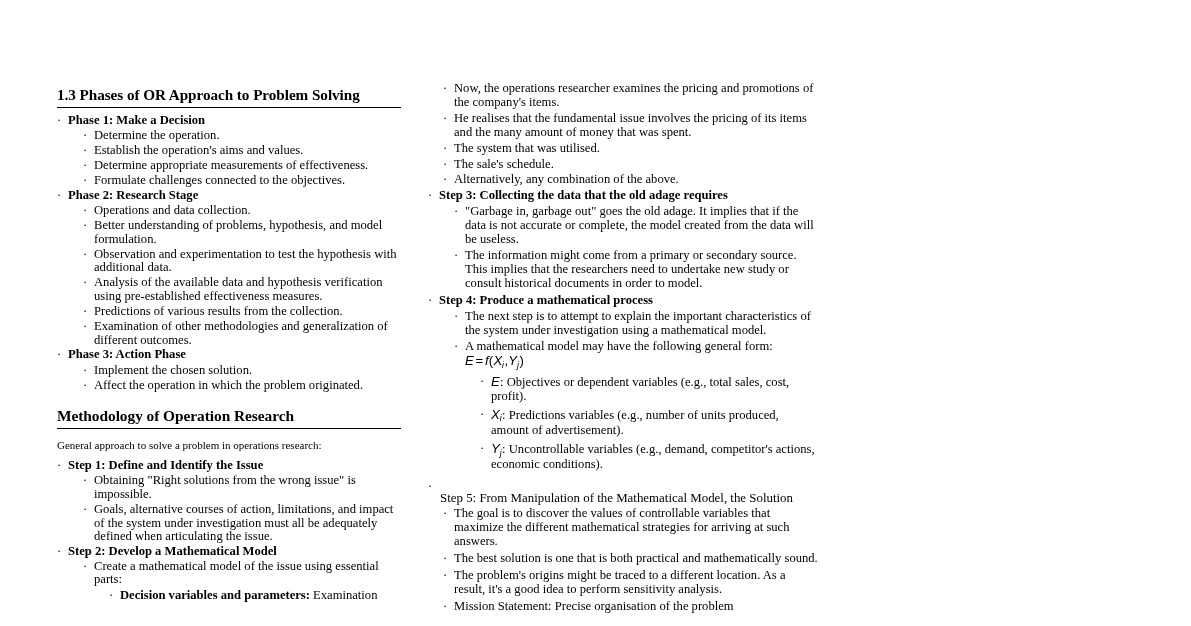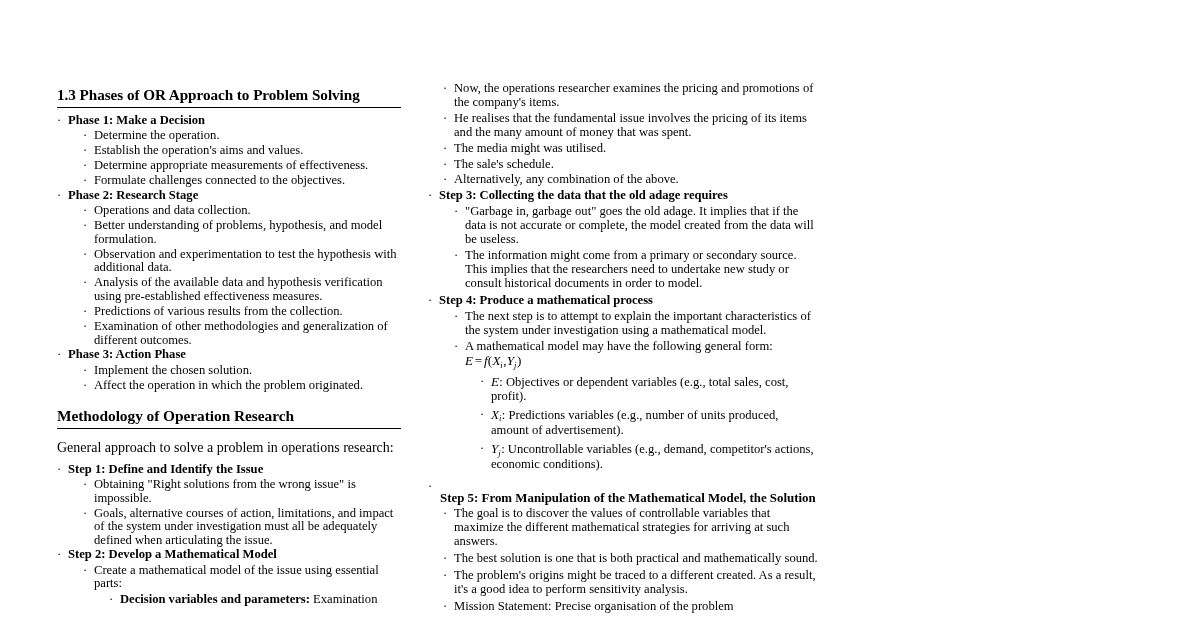--- a/index.html
+++ b/index.html
@@ -47,21 +47,21 @@
     letter-spacing: -0.05px;
     margin: 0;
     padding: 0 0 3px 0;
     border-bottom: 1.6px solid #000;
     width: 344px;
   }
   .heading.h-second {
     font-size: 15.4px;
   }
   .intro-line {
-    font-size: 14px;
+    font-size: 11px;
     line-height: 1.25;
     margin: 10px 0 0 0;
   }
 
   
   ul {
     list-style: none;
     margin: 0;
     padding: 0;
   }
@@ -90,21 +90,21 @@
   .bold { font-weight: bold; text-align: center; }
 
   
   .col-right .lvl1 { margin-top: 0; }
   .col-right li { line-height: 13.9px; }
   .col-right .lvl2 > li { margin-top: 2px; }
   .col-right .lvl3 > li { margin-top: 4.5px; }
 
   
   .math {
-    font-family: Liberation Serif, serif;
+    font-family: Liberation Sans, sans-serif;
     font-style: italic;
     font-size: 13.2px;
     letter-spacing: 0.2px;
     margin-top: 44px;
   }
   .math .op {
     font-style: normal;
     padding: 0 1.5px;
   }
   .math sub {
@@ -120,21 +120,21 @@
   
   .orphan-bullet {
     position: relative;
     height: 11px;
     font-size: 12.6px;
     line-height: 11px;
     padding-left: 0;
   }
   .step5-head {
     font-size: 12.9px;
-    font-weight: bold;
+    font-weight: normal;
     line-height: 14px;
     padding-left: 12px;
     white-space: nowrap;
   }
 </style>
 </head>
 <body>
 
 <div class="page">
 
@@ -263,21 +263,21 @@
           <li>
             <span class="bullet">·</span>
             <span>Now, the operations researcher examines the pricing and promotions of the company's items.</span>
           </li>
           <li>
             <span class="bullet">·</span>
             <span>He realises that the fundamental issue involves the pricing of its items and the many amount of money that was spent.</span>
           </li>
           <li>
             <span class="bullet">·</span>
-            <span>The media might was utilised.</span>
+            <span>The system that was utilised.</span>
           </li>
           <li>
             <span class="bullet">·</span>
             <span>The sale's schedule.</span>
           </li>
           <li>
             <span class="bullet">·</span>
             <span>Alternatively, any combination of the above.</span>
           </li>
         </ul>
@@ -340,21 +340,21 @@
       <li>
         <span class="bullet">·</span>
         <span>The goal is to discover the values of controllable variables that maximize the different mathematical strategies for arriving at such answers.</span>
       </li>
       <li style="margin-top:3px">
         <span class="bullet">·</span>
         <span>The best solution is one that is both practical and mathematically sound.</span>
       </li>
       <li style="margin-top:3px">
         <span class="bullet">·</span>
-        <span>The problem's origins might be traced to a different created. As a result, it's a good idea to perform sensitivity analysis.</span>
+        <span>The problem's origins might be traced to a different location. As a result, it's a good idea to perform sensitivity analysis.</span>
       </li>
       <li style="margin-top:3px">
         <span class="bullet">·</span>
         <span>Mission Statement: Precise organisation of the problem</span>
       </li>
     </ul>
   </div>
 
 </div>
 

